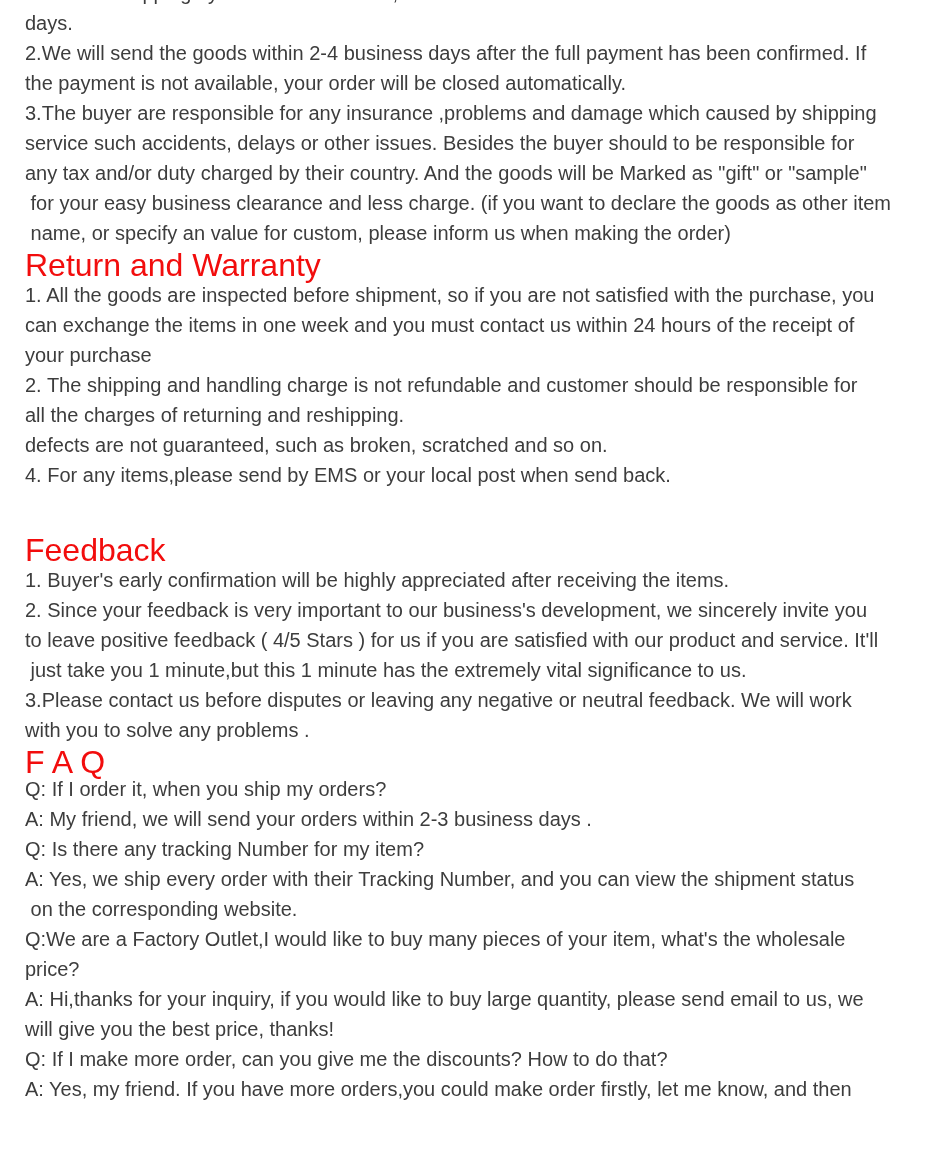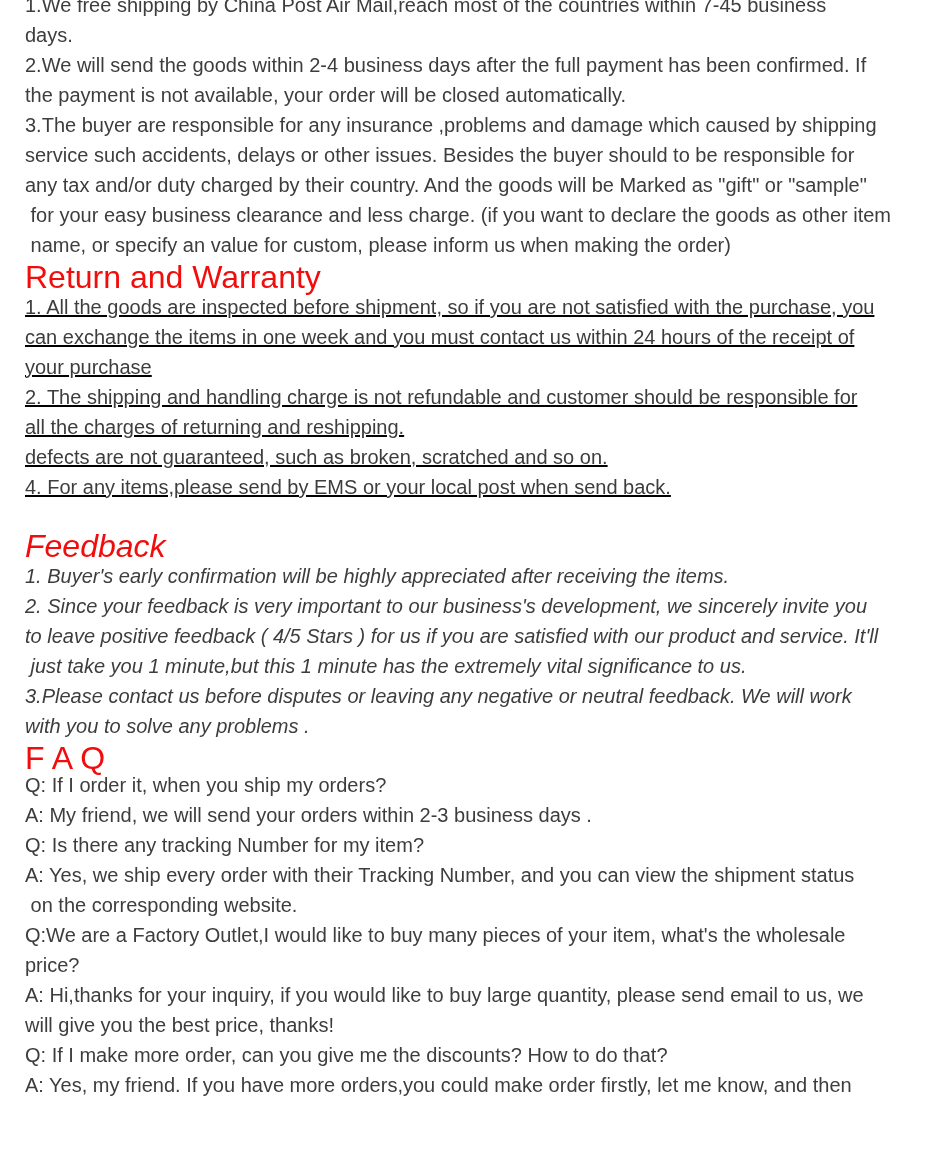--- a/index.html
+++ b/index.html
@@ -8,21 +8,21 @@
   }
   body {
     width: 950px;
     height: 1154px;
     background: #ffffff;
     overflow: hidden;
     font-family: "Liberation Sans", sans-serif;
   }
   .content {
     display: flow-root;
-    padding: 12px 25px 0 25px;
+    padding: 0 25px 0 25px;
     width: 900px;
   }
   .section {
     margin: 0;
   }
   .heading {
     margin: 0;
     font-size: 32px;
     line-height: 34px;
     font-weight: 400;
@@ -34,22 +34,22 @@
   }
   .line {
     font-size: 20px;
     line-height: 30px;
     color: #3d3d3d;
     white-space: pre;
   }
   
   .section-shipping { margin-top: -22px; }
   .section-return-warranty { }
-  .section-return-warranty .para { margin-top: -2px; text-decoration: underline; }
-  .section-feedback { margin-top: 27px; font-style: italic; }
+  .section-return-warranty .para { margin-top: -2px; }
+  .section-feedback { margin-top: 43px; }
   .section-feedback .para { margin-top: -2px; }
   .section-faq { margin-top: 0px; }
   .section-faq .para { margin-top: -5px; }
 </style>
 </head>
 <body>
 
 <main class="content">
     <section class="section section-shipping">
       <div class="para">

